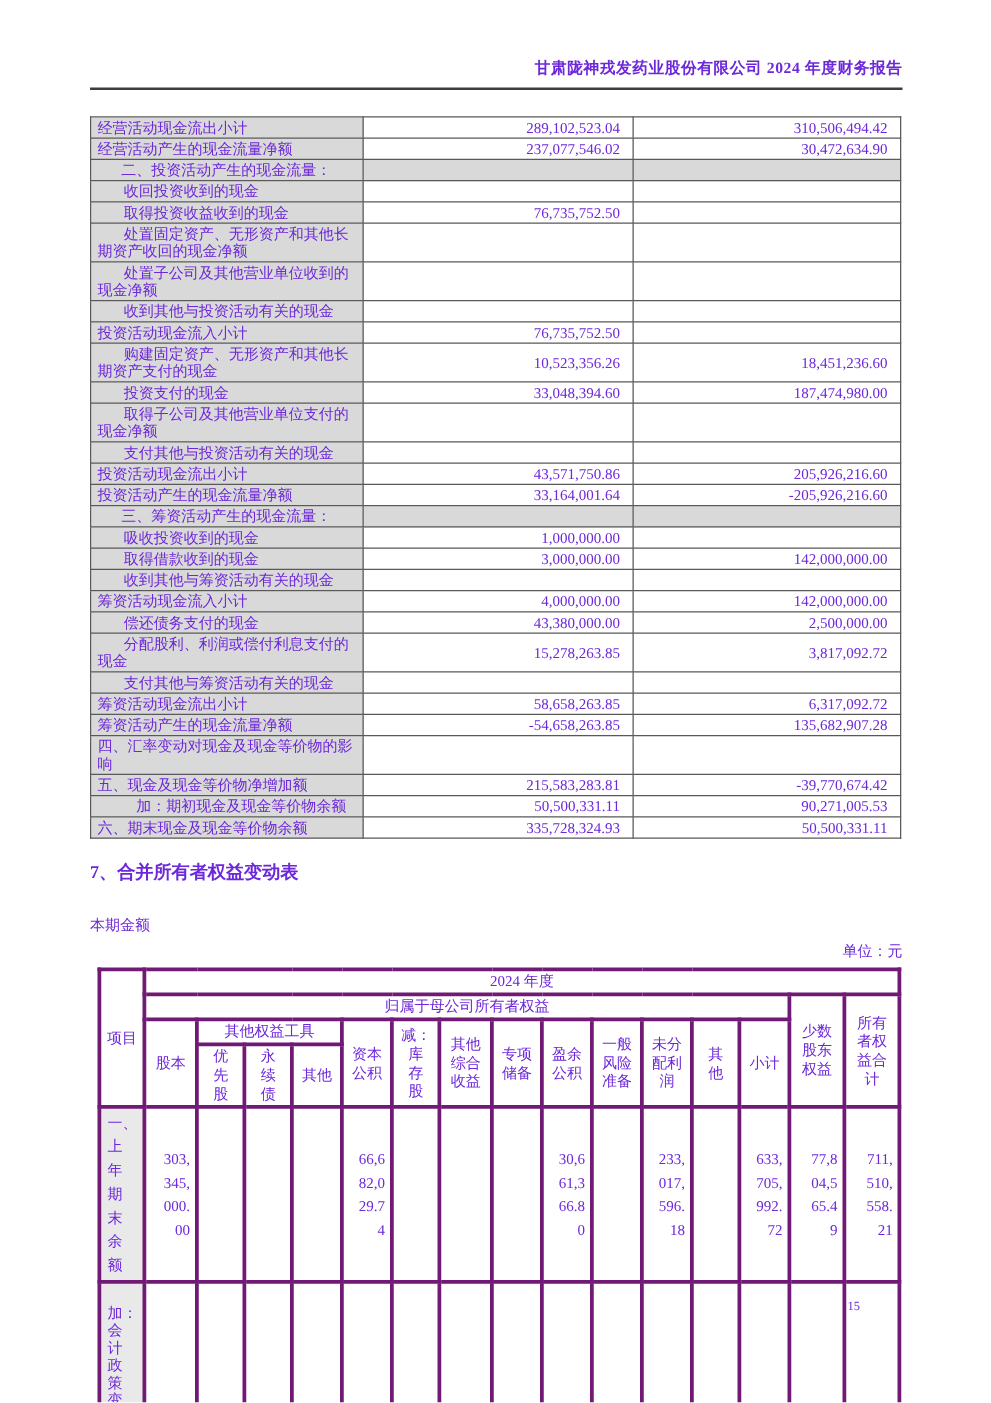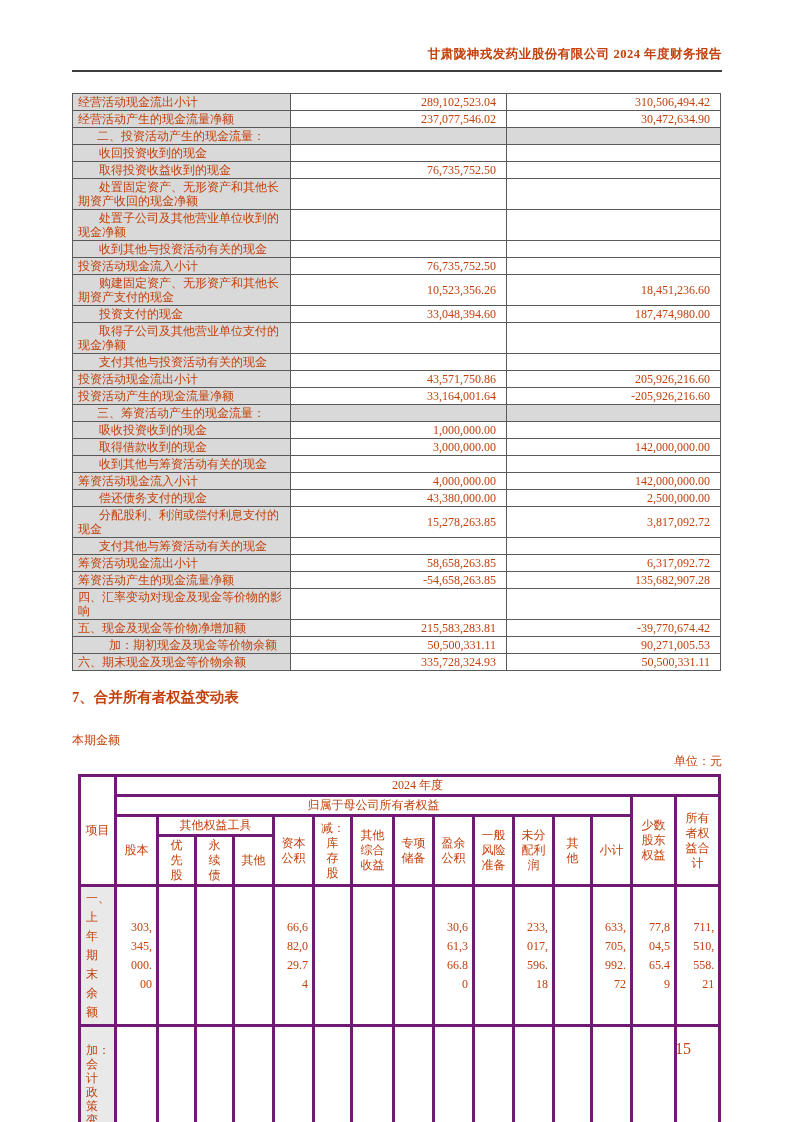--- a/index.html
+++ b/index.html
@@ -1,18 +1,18 @@
 <!DOCTYPE html>
 <html style="--shade1: #d9d9d9; --shade2: #e9e9e9;"><head>
 <meta charset="utf-8">
 <style>
   html,body { margin:0; padding:0; background:#ffffff; }
   .page {
     position:relative; width:793px; height:1122px; background:#fff;
-    font-family:"Liberation Serif","DejaVu Serif",serif; color:#c2410c;
+    font-family:"Liberation Serif","DejaVu Serif",serif; color:#6d28d9;
     overflow:hidden;
   }
   .report-header {
     position:absolute; left:72px; top:46px; width:650px;
     text-align:right; font-size:12.5px; font-weight:bold;
     padding-bottom:7px; border-bottom:2px solid #3d3d3d;
     letter-spacing:0.5px;
   }
   table { border-collapse:collapse; table-layout:fixed; }
   
@@ -41,21 +41,21 @@
     background:var(--shade2,#e9e9e9); font-size:12px; line-height:19px;
     padding:2px 5px; text-align:left; vertical-align:middle; word-break:break-all;
   }
   .eq td.eq-num {
     font-size:12px; line-height:19px; padding:2px 4px 2px 12px;
     text-align:right; vertical-align:middle; word-break:break-all;
   }
   .eq tr.r1 { height:92px; }
   .eq tr.r2 { height:58px; }
   .eq tr.r2 td { line-height:14px; vertical-align:top; }
-  .page-number { position:absolute; top:1040px; left:648px; width:70px; text-align:center; font-size:16px; }
+  .page-number { position:absolute; top:1040px; left:648px; width:70px; text-align:center; font-size:10px; }
 </style>
 </head>
 <body>
 
 <div class="page">
 
   <div class="report-header">
     <span>甘肃陇神戎发药业股份有限公司 2024 年度财务报告</span>
   </div>
 

